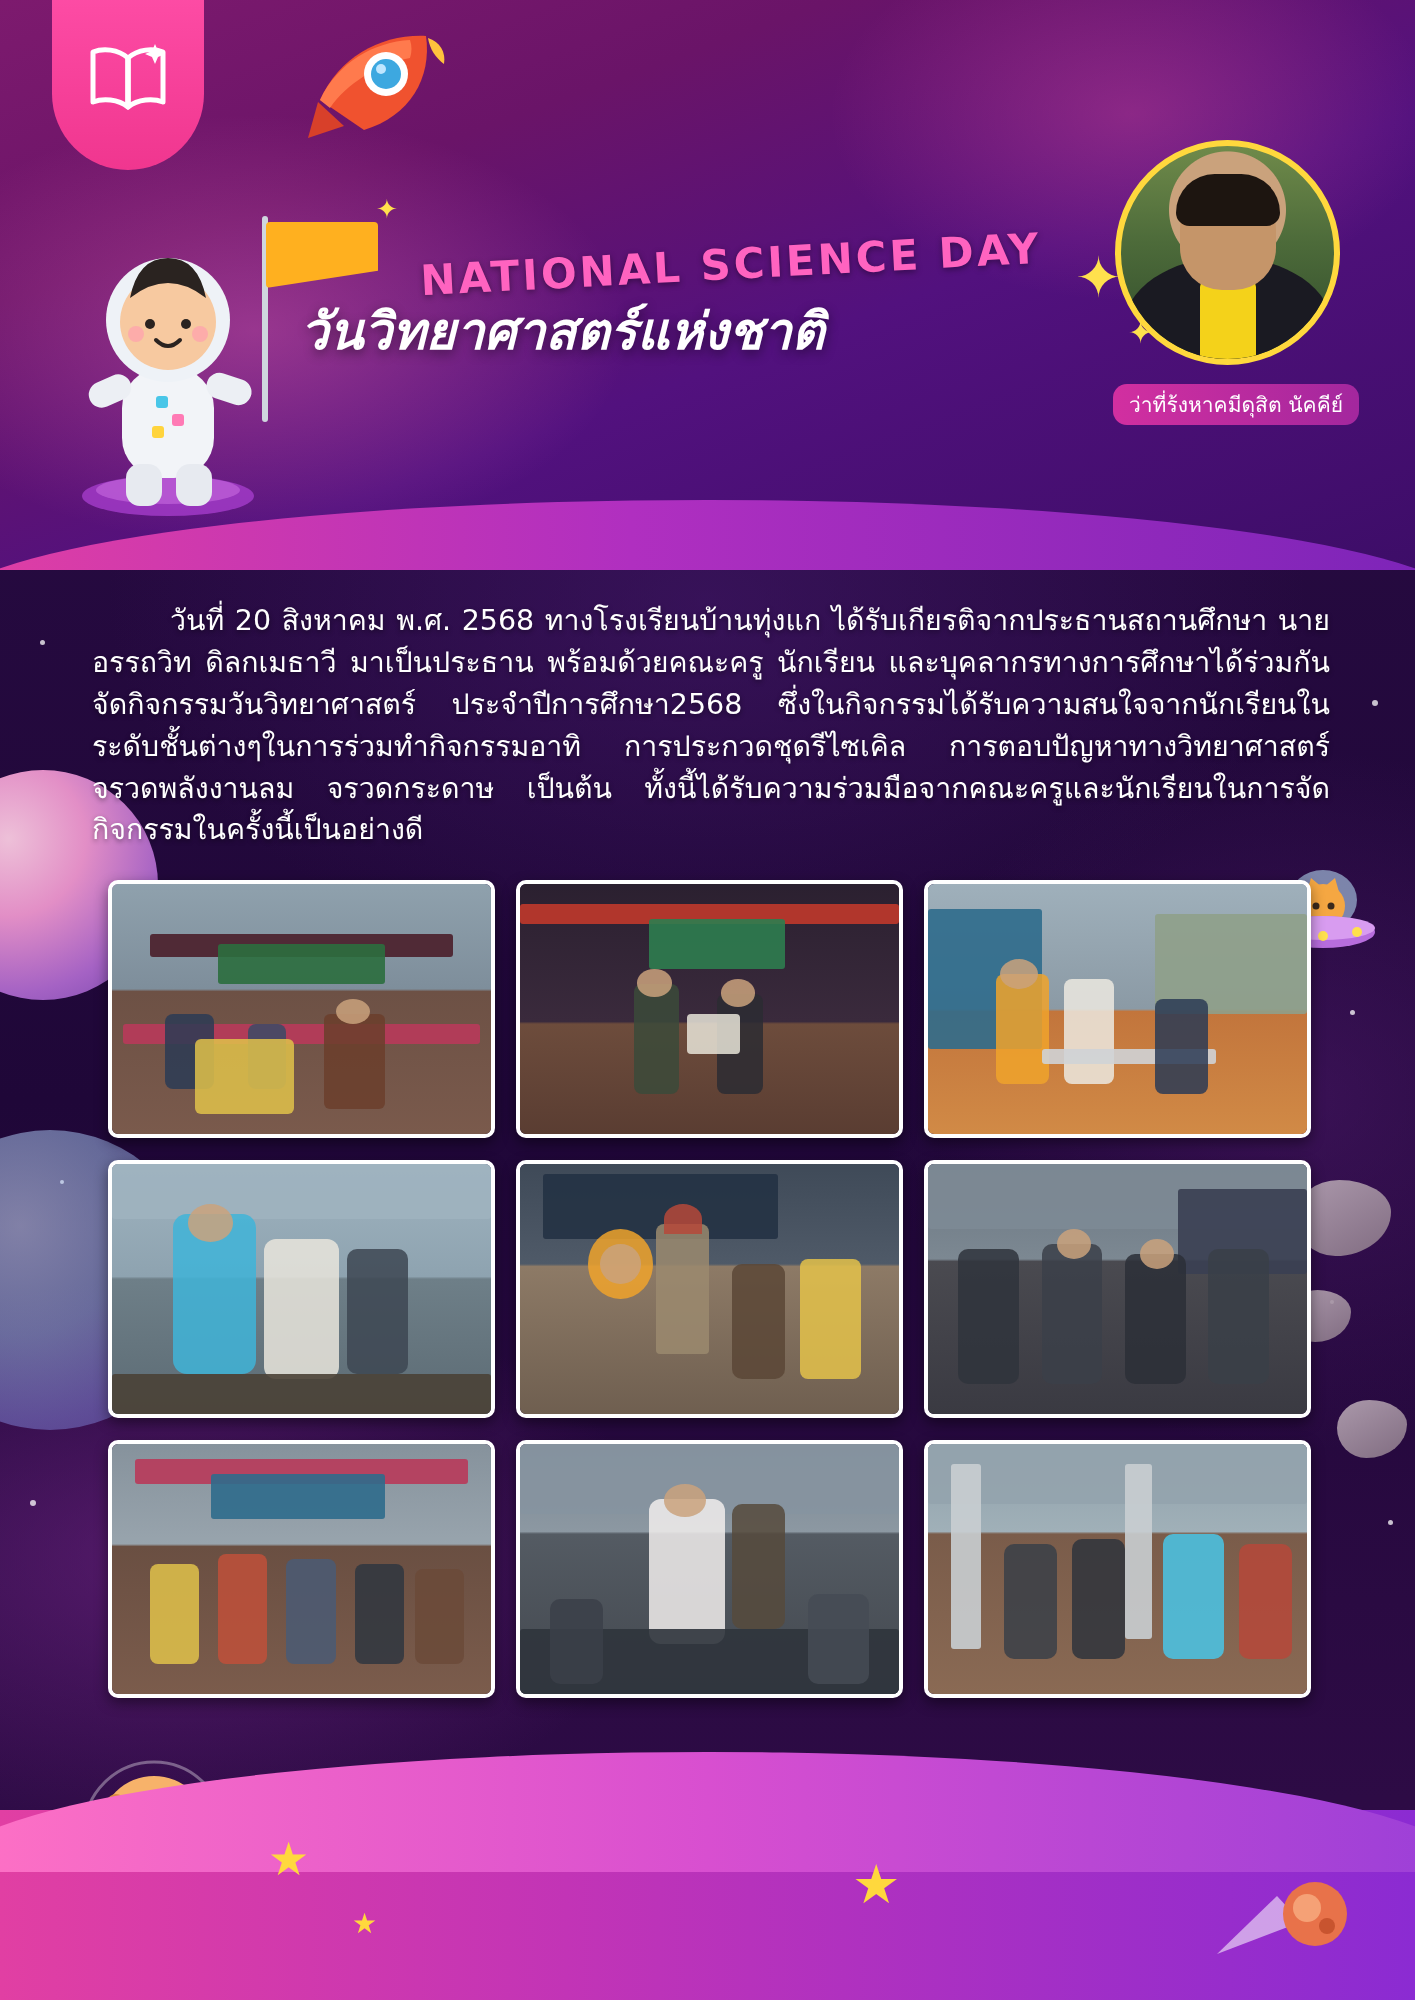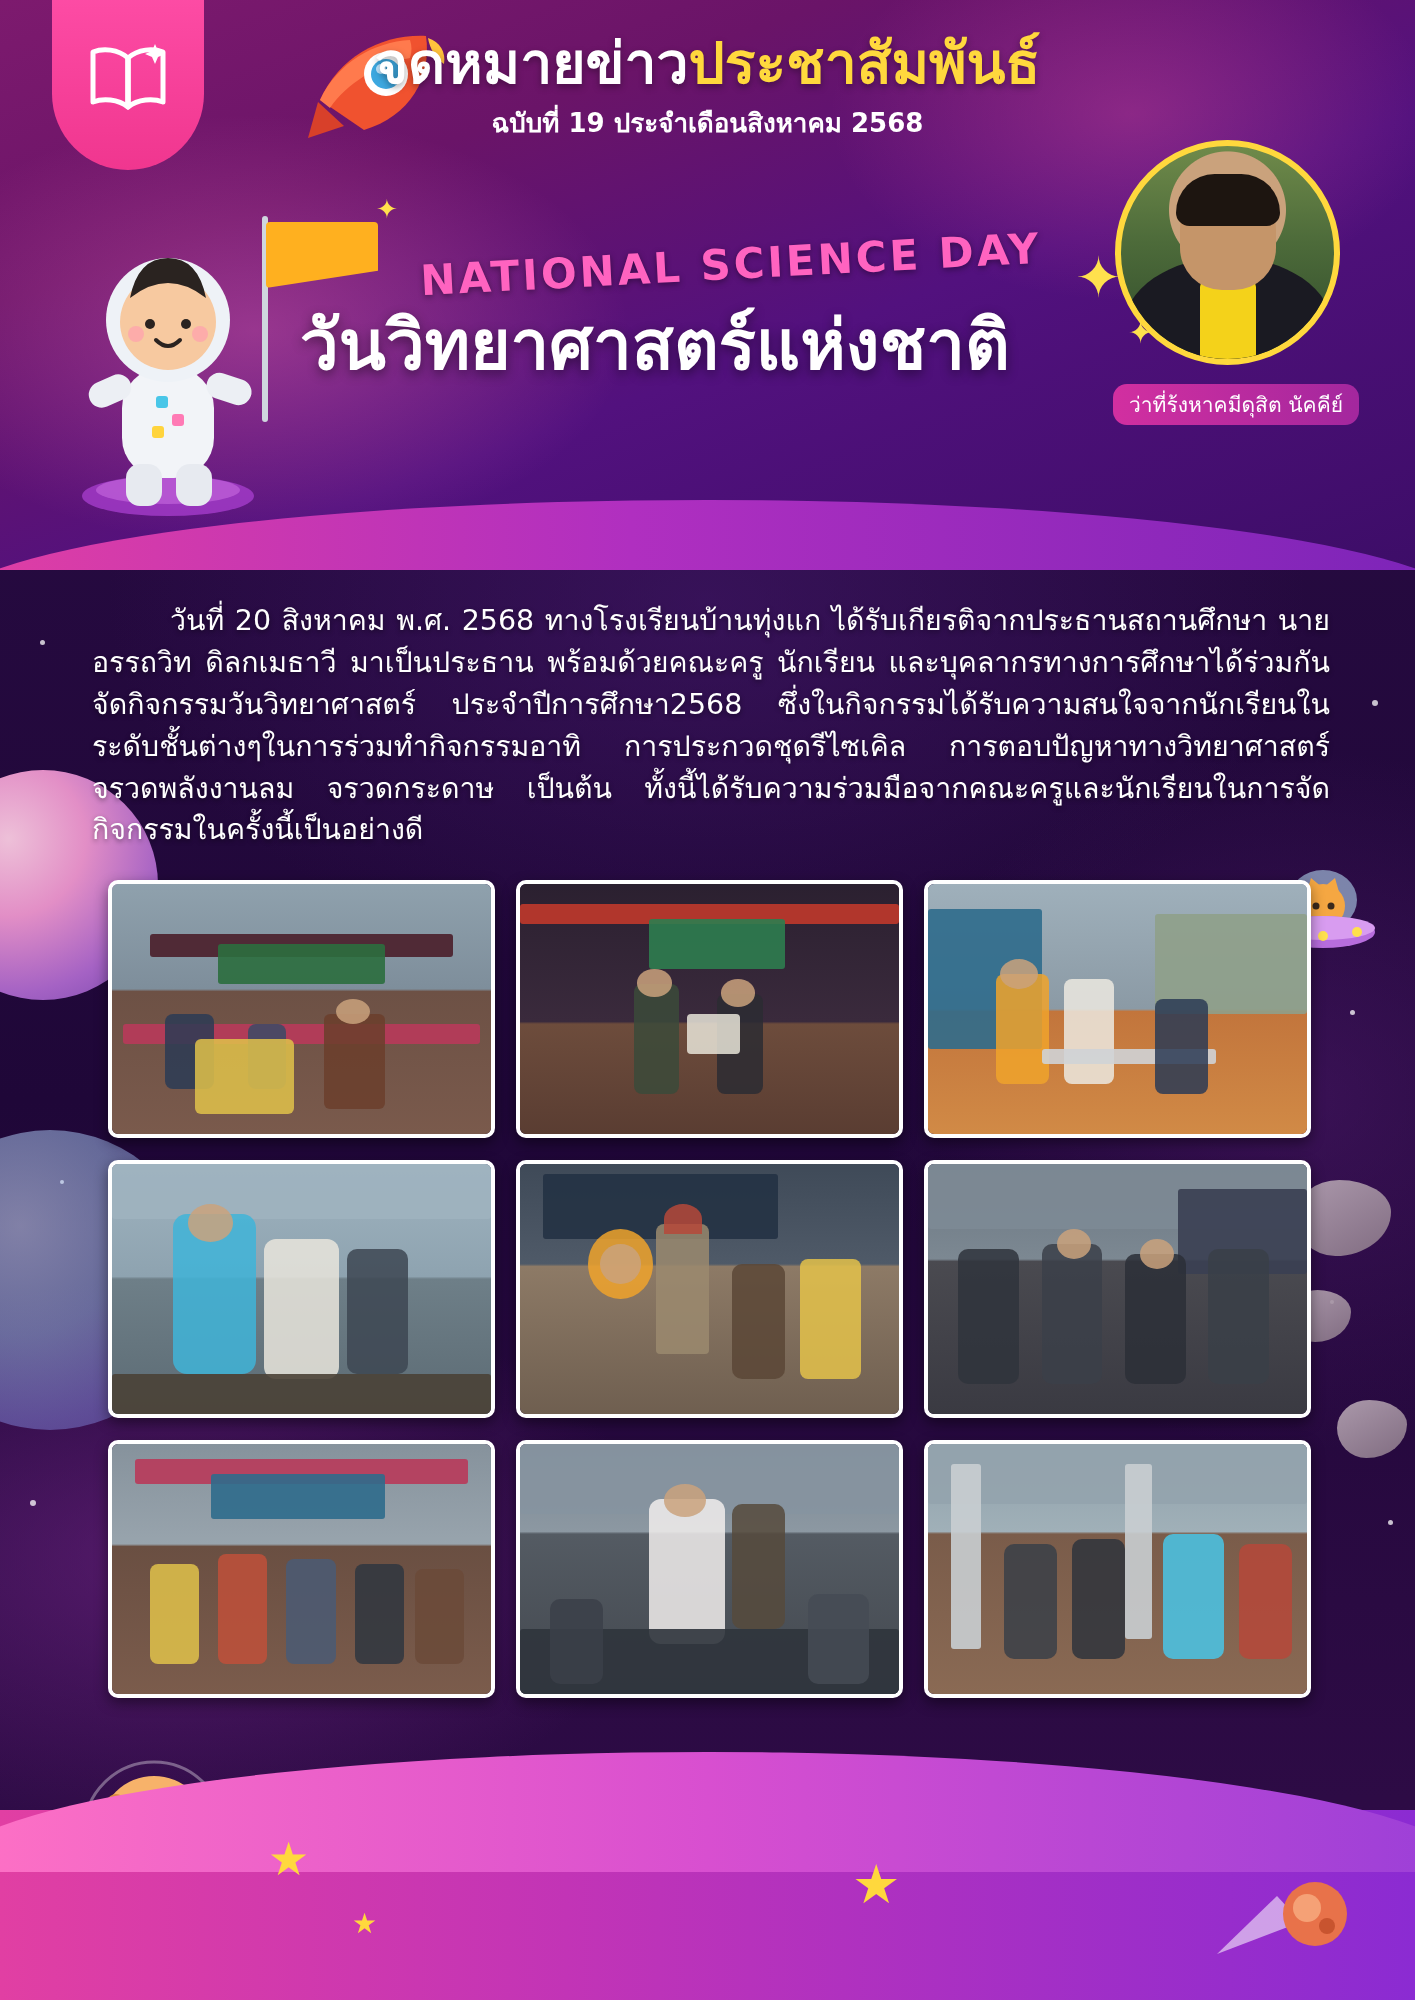--- a/index.html
+++ b/index.html
@@ -227,23 +227,24 @@
     color: #ff63c0;
     letter-spacing: 3px;
     font-family: "DejaVu Sans", "Liberation Sans", sans-serif;
     transform: rotate(-3deg);
     text-shadow: 0 2px 6px rgba(0,0,0,.4);
   }
   .nsd-th {
     position: absolute;
     left: 300px;
     top: 290px;
-    font-size: 69px;
+    font-size: 51px;
     font-weight: bold;
     color: #ffffff;
+    font-style: italic;
     text-shadow: 0 4px 12px rgba(0,0,0,.45);
     white-space: nowrap;
   }
 
   .spark {
     position: absolute;
     color: #ffe14d;
     font-size: 40px;
     line-height: 1;
   }
@@ -409,24 +410,20 @@
         <path d="M20 74 C40 30, 82 8, 126 10 C132 52, 110 90, 64 104 Z" fill="#f0522f"></path>
         <path d="M20 74 C38 36, 74 16, 110 14 C112 20, 112 26, 110 32 C78 38, 46 58, 30 82 Z" fill="#ff7a4d"></path>
         <circle cx="86" cy="48" r="22" fill="#ffffff"></circle>
         <circle cx="86" cy="48" r="15" fill="#3da8e0"></circle>
         <circle cx="81" cy="43" r="5" fill="#bfe6ff"></circle>
         <path d="M18 76 L8 112 L44 100 Z" fill="#d8402a"></path>
         <path d="M128 12 C140 16, 146 26, 144 38 C136 32, 130 24, 128 12 Z" fill="#ffc23d"></path>
       </svg>
     </div>
 
-    <div class="header-titles">
-      <div class="news-title"><span>จดหมายข่าว</span><span class="accent">ประชาสัมพันธ์</span></div>
-      <div class="news-sub">ฉบับที่ 19 ประจำเดือนสิงหาคม 2568</div>
-    </div>
 
     <div class="director">
       <div class="suit"></div>
       <div class="shirt"></div>
       <div class="head"></div>
       <div class="hair"></div>
     </div>
 
     <div class="name-tag">ว่าที่ร้งหาคมีดุสิต นัคคีย์</div>
 

